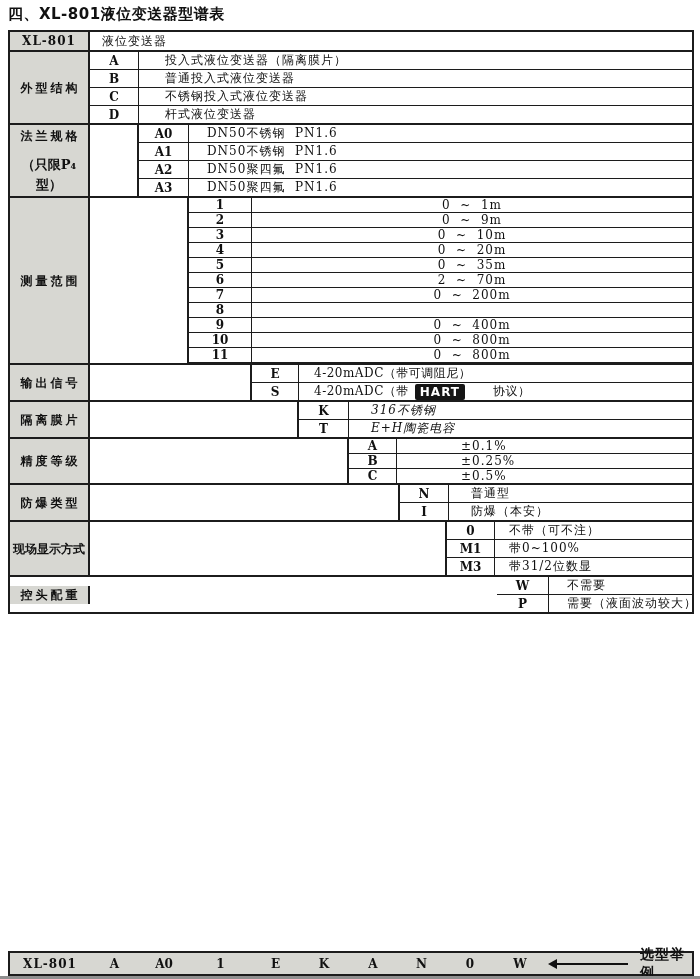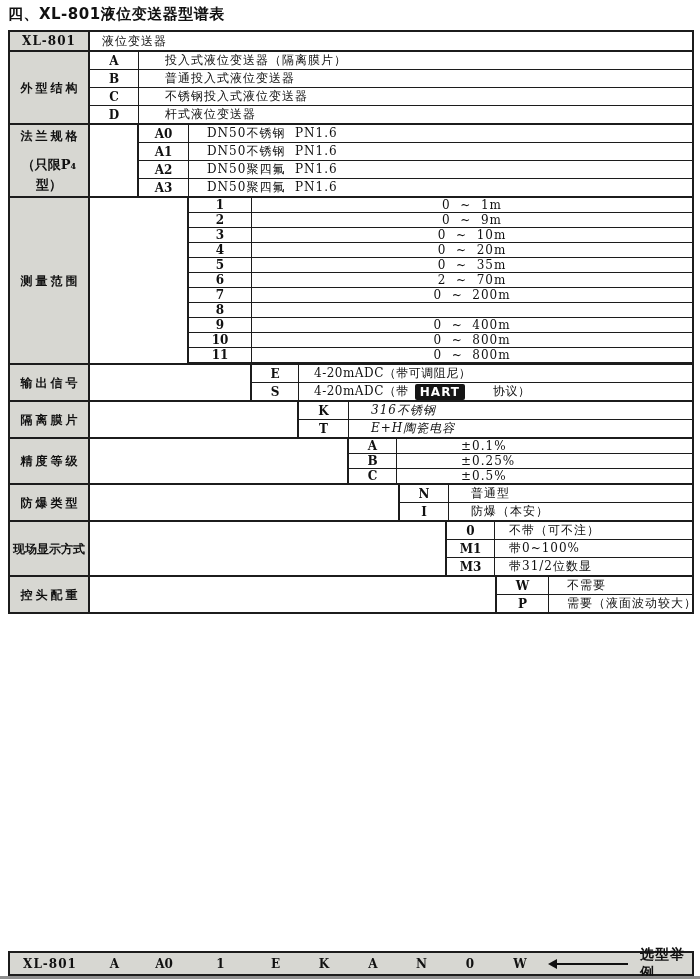--- a/index.html
+++ b/index.html
@@ -22,21 +22,21 @@
     font-family:"DejaVu Sans","Liberation Sans",sans-serif;
     font-weight:bold;font-size:15px;letter-spacing:.5px;
   }
   
   .spec-table{
     position:absolute;left:8px;top:30px;width:686px;
     border:2px solid var(--line);
     background:#fff;
   }
   .section{display:flex;border-bottom:2px solid var(--line);}
-  .section:last-child{border-bottom:none;}
+  .section:last-child{border-bottom:none;align-items:center;}
   .cell-label{
     width:80px;flex:0 0 80px;
     background:var(--label-bg);
     border-right:2px solid var(--line);
     display:flex;flex-direction:column;justify-content:center;align-items:center;
     font-size:12px;font-weight:bold;text-align:center;line-height:1.5;
   }
   .cell-label .l1{letter-spacing:3px;padding-left:3px;}
   .cell-label.tight .l1{letter-spacing:0;padding-left:0;}
   .cell-label .l2{letter-spacing:0;margin-top:10px;font-size:13px;}

